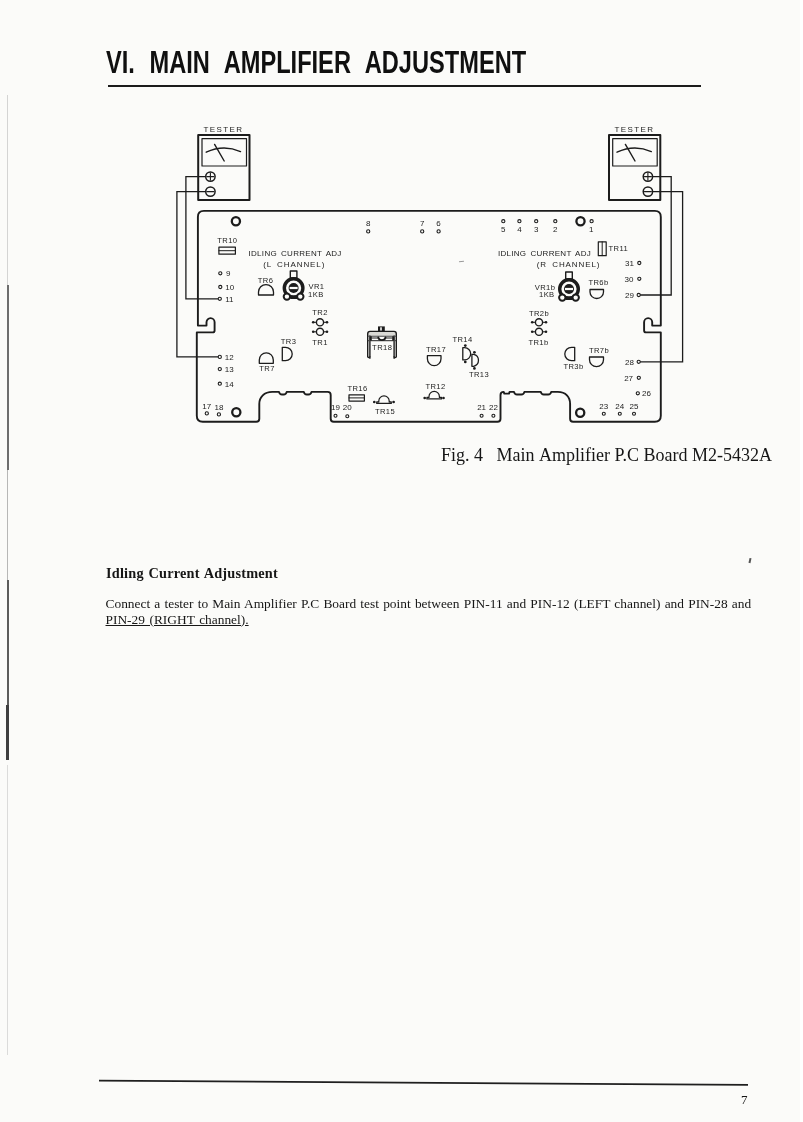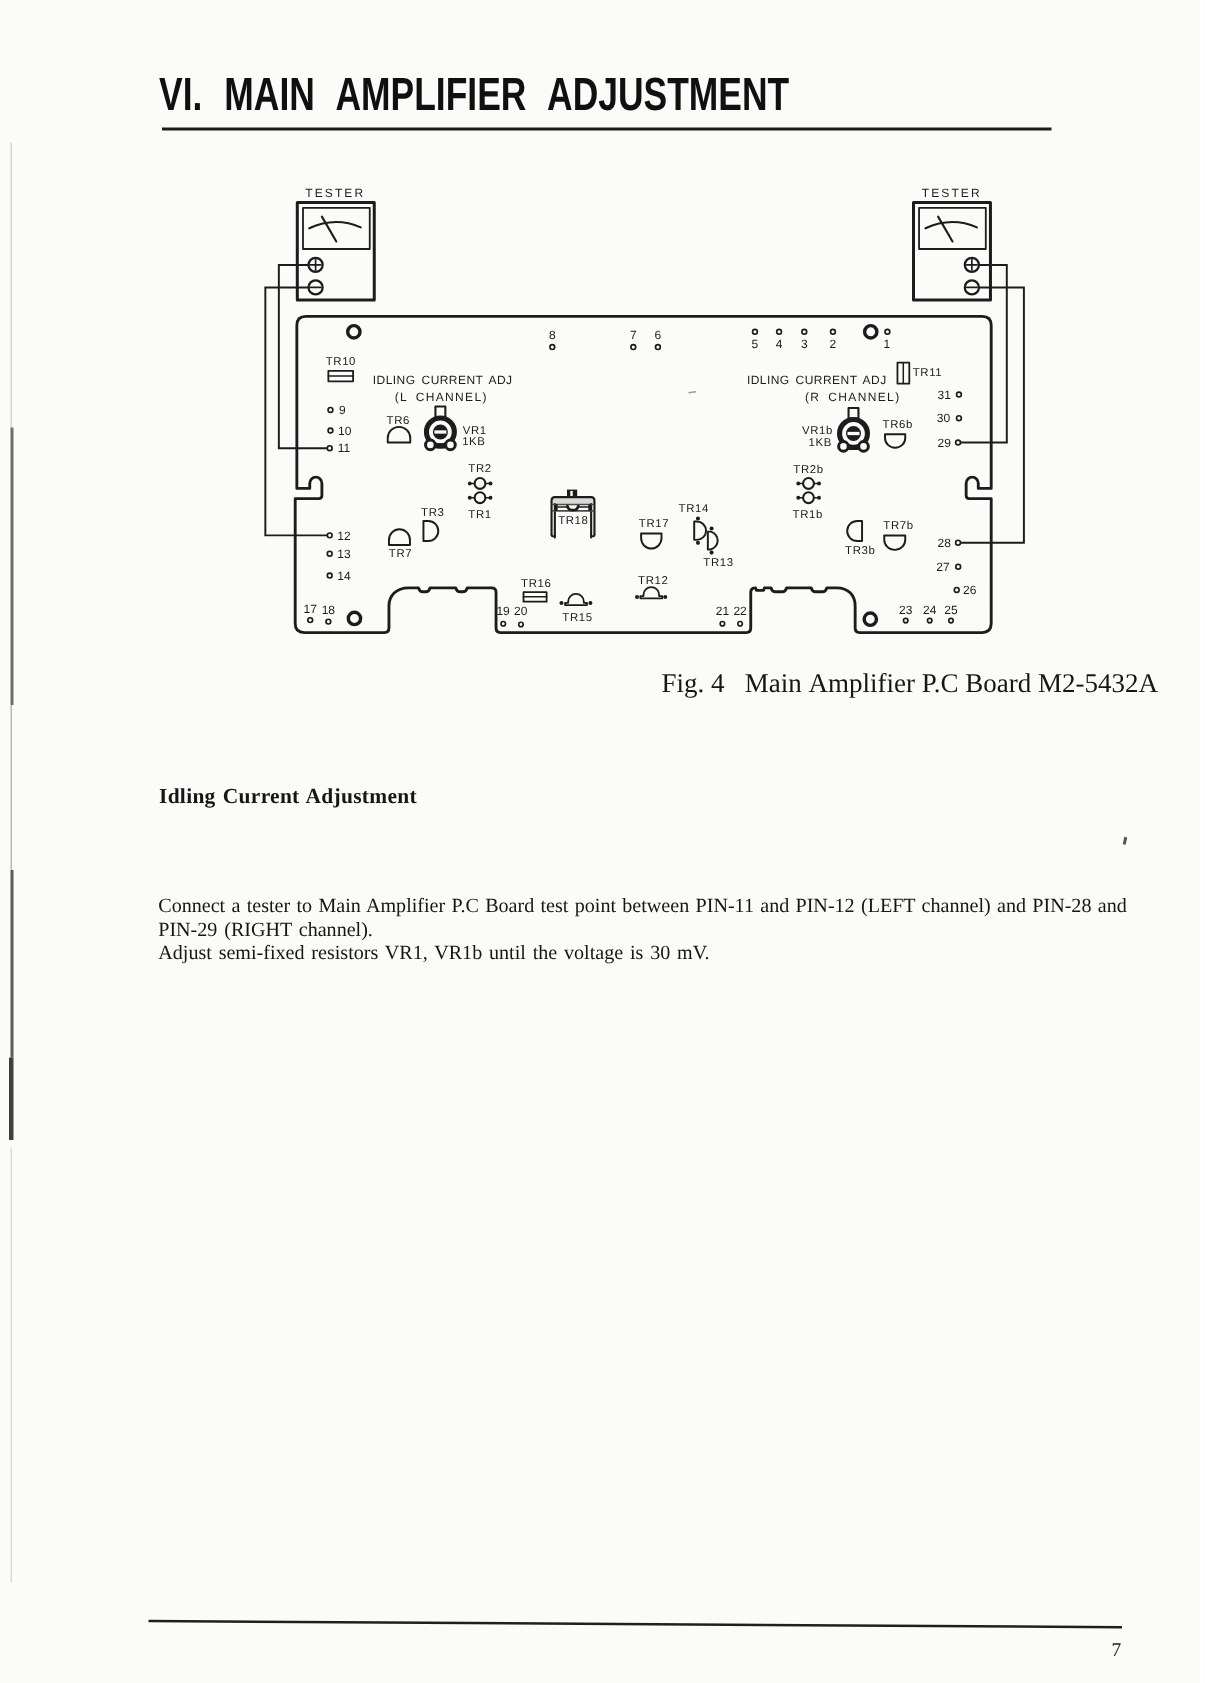--- a/index.html
+++ b/index.html
@@ -398,26 +398,25 @@
   </g>
 
   <g fill="#1c1c1c">
     <text x="599" y="352.6" font-size="7.6" letter-spacing="0.4" text-anchor="middle">TR7b</text>
     <path d="M 589.5 357 H 603.5 V 359.8 A 7 6.8 0 0 1 589.5 359.8 Z" fill="none" stroke="#1c1c1c" stroke-width="1.3"></path>
   </g>
 </svg>
 
 <div class="abs serif" style="left:441px;top:445px;font-size:18px;white-space:nowrap;">Fig.&nbsp;4&nbsp;&nbsp;&nbsp;Main&nbsp;Amplifier&nbsp;P.C&nbsp;Board&nbsp;M2-5432A</div>
 
-<div class="abs serif" style="left:106px;top:524px;font-size:14.3px;line-height:14.3px;font-weight:bold;letter-spacing:0.2px;word-spacing:1px;">Idling Current Adjustment</div>
+<div class="abs serif" style="left:106px;top:566px;font-size:14.3px;line-height:14.3px;font-weight:bold;letter-spacing:0.2px;word-spacing:1px;">Idling Current Adjustment</div>
 
 <div class="abs serif" style="left:105.5px;top:561px;width:648px;font-size:13.4px;line-height:15.7px;margin-top:35px;">
   <div style="white-space:nowrap;word-spacing:0.85px;">Connect a tester to Main Amplifier P.C Board test point between PIN-11 and PIN-12 (LEFT channel) and PIN-28 and</div>
-  <div style="word-spacing:1.2px;">PIN-29 (RIGHT channel).</div>
-  <div style="word-spacing:1.2px;">Adjust semi-fixed resistors VR1, VR1b until the voltage is 30 mV.</div>
+  <div style="word-spacing:1.2px;text-decoration:underline;">PIN-29 (RIGHT channel).</div>
 </div>
 
 <svg class="abs" style="left:0;top:1070px;" width="803" height="30" viewBox="0 0 803 30">
   <path d="M 99 10.7 L 748 14.8" stroke="#1f1f1f" stroke-width="1.7" fill="none"></path>
 </svg>
 
 <div class="abs serif" style="left:741px;top:1092px;font-size:13px;">7</div>
 
 <div class="abs" style="left:459px;top:261px;width:5px;height:1.4px;background:#9a9a9a;transform:rotate(-8deg);"></div>
 

